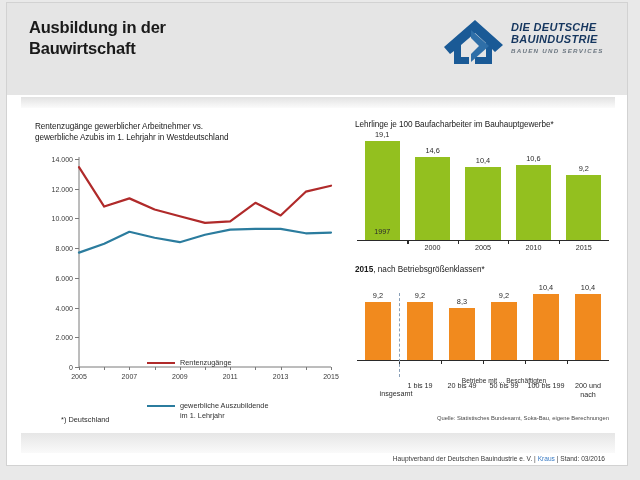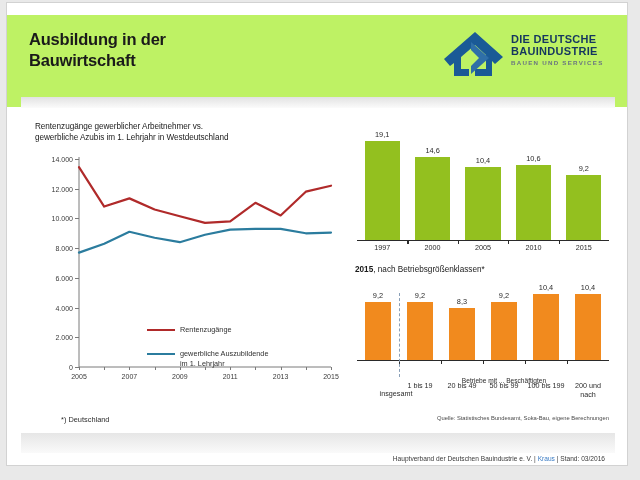--- a/index.html
+++ b/index.html
@@ -11,27 +11,27 @@
   }
   #slide{
     position:absolute;left:6px;top:2px;width:622px;height:464px;
     background:#ffffff;
     border:1px solid #d2d2d2;
     box-sizing:border-box;
     overflow:hidden;
   }
 
   
-  #header{position:absolute;left:0;top:12px;width:100%;height:92px;background:#bef264;}
+  #header{position:absolute;left:0;top:0;width:100%;height:92px;background:#e5e5e5;}
   #title{
     position:absolute;left:22px;top:14px;width:330px;
     font-size:16.5px;font-weight:bold;color:#1a1a1a;line-height:1.28;
     letter-spacing:-0.2px;
   }
-  #logo{position:absolute;right:16px;top:12px;width:168px;height:62px;}
+  #logo{position:absolute;right:16px;top:12px;width:168px;height:62px;font-style:italic;}
   #logo-mark{position:absolute;left:0;top:2px;width:62px;height:52px;}
   #logo-text{position:absolute;left:68px;top:6px;width:100px;}
   .lg1{font-size:11px;font-weight:bold;color:#15365f;letter-spacing:0.3px;line-height:1.12;}
   .lg2{font-size:6.2px;font-weight:bold;color:#6b7680;letter-spacing:1.25px;margin-top:1.5px;}
 
   
   #band-top{
     position:absolute;left:14px;top:94px;width:594px;height:11px;
     background:linear-gradient(to bottom,#e2e2e2 0%,#f0f0f0 55%,#fbfbfb 100%);
   }
@@ -56,21 +56,21 @@
     font-size:7px;color:#3a3a3a;transform:translateY(-50%);
   }
   .ytick-mark{position:absolute;width:4px;height:1px;background:#7a7a7a;}
   .xtick{
     position:absolute;top:0;font-size:7px;color:#3a3a3a;
     transform:translateX(-50%);white-space:nowrap;
   }
   .xtick-mark{position:absolute;width:1px;height:3px;background:#7a7a7a;}
   #plot-svg{position:absolute;left:0;top:0;}
   #legend{position:absolute;left:118px;top:172px;}
-  .leg-row{position:relative;margin-bottom:14px;}
+  .leg-row{position:relative;margin-bottom:14px;margin-top:33px;}
   .leg-line{position:absolute;left:0;top:4px;width:28px;height:2.4px;}
   .leg-label{margin-left:33px;font-size:7.3px;color:#303030;line-height:1.35;}
   #foot-note{position:absolute;left:40px;top:300px;font-size:7.4px;color:#2b2b2b;}
 
   
   #green-panel{left:344px;top:112px;width:264px;height:140px;}
   #green-title{position:absolute;left:4px;top:4px;width:262px;}
   .bars{position:absolute;left:4px;top:26px;width:254px;height:90px;}
   .bar-slot{position:absolute;bottom:0;text-align:center;}
   .bar-val{
@@ -201,20 +201,21 @@
               <div>im 1. Lehrjahr</div>
             </div>
           </div>
         </div>
     </div>
 
     <div id="foot-note">*) Deutschland</div>
   </div>
 
   <div class="panel" id="green-panel">
+    <div class="panel-title" id="green-title">Lehrlinge je 100 Baufacharbeiter im Bauhauptgewerbe*</div>
     <div class="bars" id="green-bars" style="width: 252px; height: 114px; top: 26px; left: 6px;">
         <div class="bar-slot" style="left: 7.56px; width: 35.28px; height: 101px; bottom: 14px;">
           <div class="bar-rect green-rect" style="height: 100px;"></div>
           <div class="bar-val" style="bottom: 102px;">19,1</div>
         </div>
         <div class="bar-slot" style="left: 57.96px; width: 35.28px; height: 101px; bottom: 14px;">
           <div class="bar-rect green-rect" style="height: 84.2857px;"></div>
           <div class="bar-val" style="bottom: 86.2857px;">14,6</div>
         </div>
         <div class="bar-slot" style="left: 108.36px; width: 35.28px; height: 101px; bottom: 14px;">
@@ -227,21 +228,21 @@
         </div>
         <div class="bar-slot" style="left: 209.16px; width: 35.28px; height: 101px; bottom: 14px;">
           <div class="bar-rect green-rect" style="height: 65.7143px;"></div>
           <div class="bar-val" style="bottom: 67.7143px;">9,2</div>
         </div>
         <div class="axis-line" style="left: 0px; width: 252px; bottom: 14px;"></div>
         <div class="axis-tick" style="left: 50.4px; bottom: 11px;"></div>
         <div class="axis-tick" style="left: 100.8px; bottom: 11px;"></div>
         <div class="axis-tick" style="left: 151.2px; bottom: 11px;"></div>
         <div class="axis-tick" style="left: 201.6px; bottom: 11px;"></div>
-        <div class="cat-label" style="left: 25.2px; bottom: 12px; transform: translateX(-50%) translateY(100%);">
+        <div class="cat-label" style="left: 25.2px; bottom: 28px; transform: translateX(-50%) translateY(100%);">
           <div>1997</div>
         </div>
         <div class="cat-label" style="left: 75.6px; bottom: 12px; transform: translateX(-50%) translateY(100%);">
           <div>2000</div>
         </div>
         <div class="cat-label" style="left: 126px; bottom: 12px; transform: translateX(-50%) translateY(100%);">
           <div>2005</div>
         </div>
         <div class="cat-label" style="left: 176.4px; bottom: 12px; transform: translateX(-50%) translateY(100%);">
           <div>2010</div>

